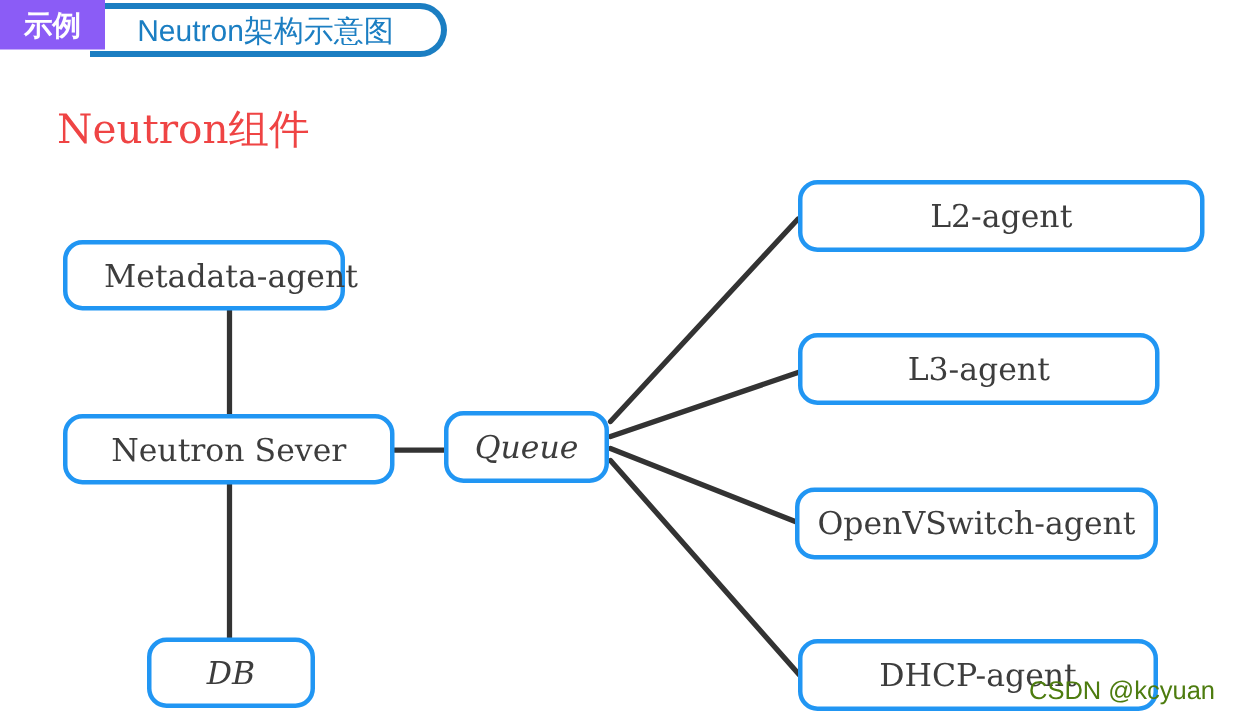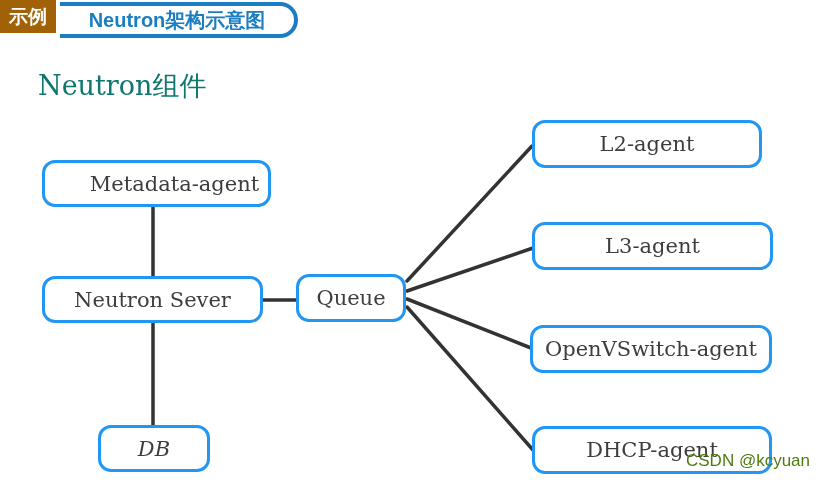--- a/index.html
+++ b/index.html
@@ -25,48 +25,48 @@
     height: 36px;
     box-sizing: border-box;
     background: #ffffff;
     border: 4px solid #1b7ec2;
     border-left: none;
     border-radius: 0 19px 19px 0;
     display: flex;
     align-items: center;
     justify-content: center;
     color: #1b7ec2;
-    font-weight: bold;
+    font-weight: normal;
     font-size: 20px;
     z-index: 2;
   }
   .header-tag {
     position: absolute;
     left: 0;
     top: 0;
-    width: 56px;
+    width: 70px;
     height: 33px;
-    background: #a16207;
+    background: #8b5cf6;
     color: #ffffff;
     font-weight: bold;
     font-size: 19px;
     display: flex;
     align-items: center;
     justify-content: center;
     z-index: 3;
   }
 
   
   .diagram-title {
     position: absolute;
     left: 38px;
     top: 68px;
     font-family: "DejaVu Serif", serif;
     font-size: 27px;
-    color: #0f766e;
+    color: #ef4444;
     z-index: 2;
   }
   .edges {
     position: absolute;
     left: 0;
     top: 0;
     width: 832px;
     height: 482px;
     z-index: 1;
   }
@@ -83,25 +83,25 @@
     border-radius: 13px;
     display: flex;
     align-items: center;
     justify-content: center;
     font-family: "DejaVu Serif", serif;
     font-size: 21px;
     color: #3d3d3d;
     z-index: 2;
     white-space: nowrap;
   }
-  .node-metadata     { left: 42px;  top: 160px; width: 229px; height: 47px; padding-left: 36px; }
+  .node-metadata     { left: 42px;  top: 160px; width: 188px; height: 47px; padding-left: 36px; }
   .node-server       { left: 42px;  top: 276px; width: 221px; height: 47px; text-align: center; }
   .node-db           { left: 98px;  top: 425px; width: 112px; height: 47px; font-style: italic; }
-  .node-queue        { left: 296px; top: 274px; width: 110px; height: 48px; }
-  .node-l2           { left: 532px; top: 120px; width: 230px; height: 48px; }
+  .node-queue        { left: 296px; top: 274px; width: 110px; height: 48px; font-style: italic; }
+  .node-l2           { left: 532px; top: 120px; width: 271px; height: 48px; }
   .node-l3           { left: 532px; top: 222px; width: 241px; height: 48px; }
   .node-ovs          { left: 530px; top: 325px; width: 242px; height: 48px; }
   .node-dhcp         { left: 532px; top: 426px; width: 240px; height: 48px; }
 
   .watermark {
     position: absolute;
     left: 686px;
     top: 451px;
     font-size: 17px;
     color: #4d7c0f;

